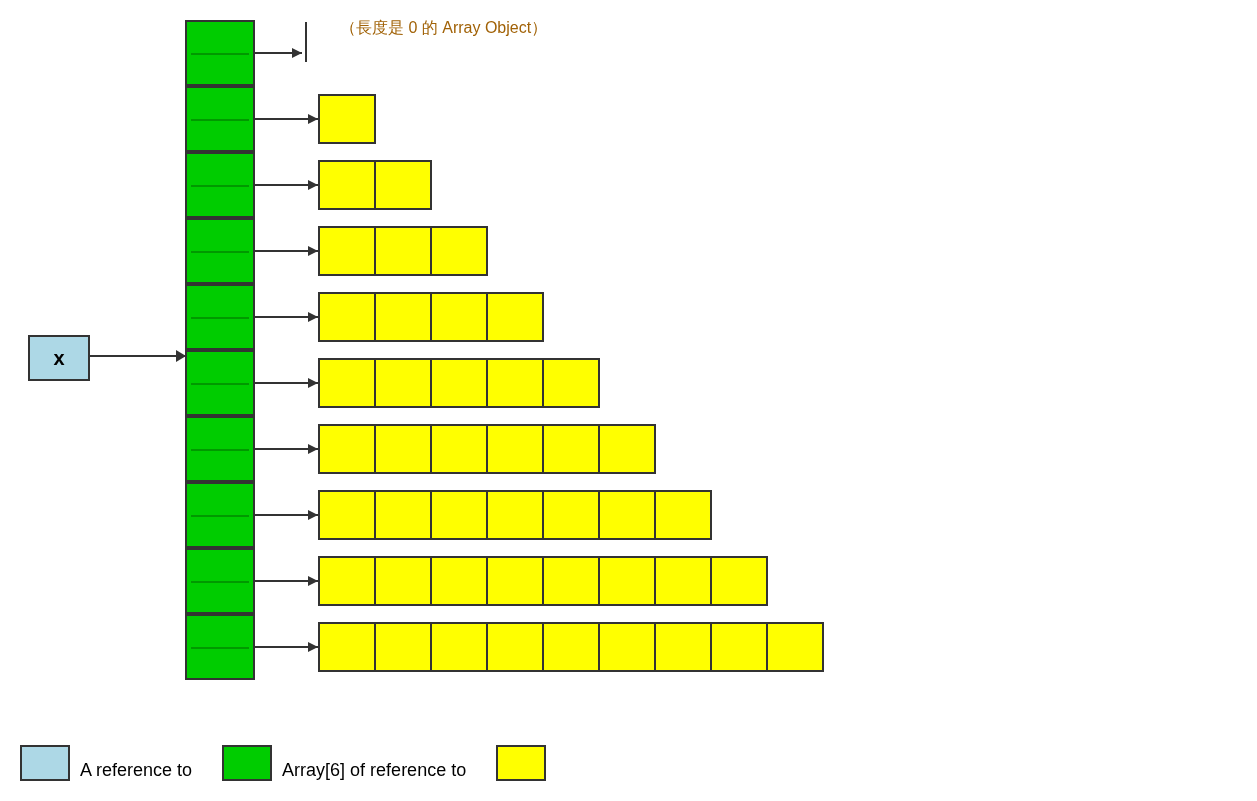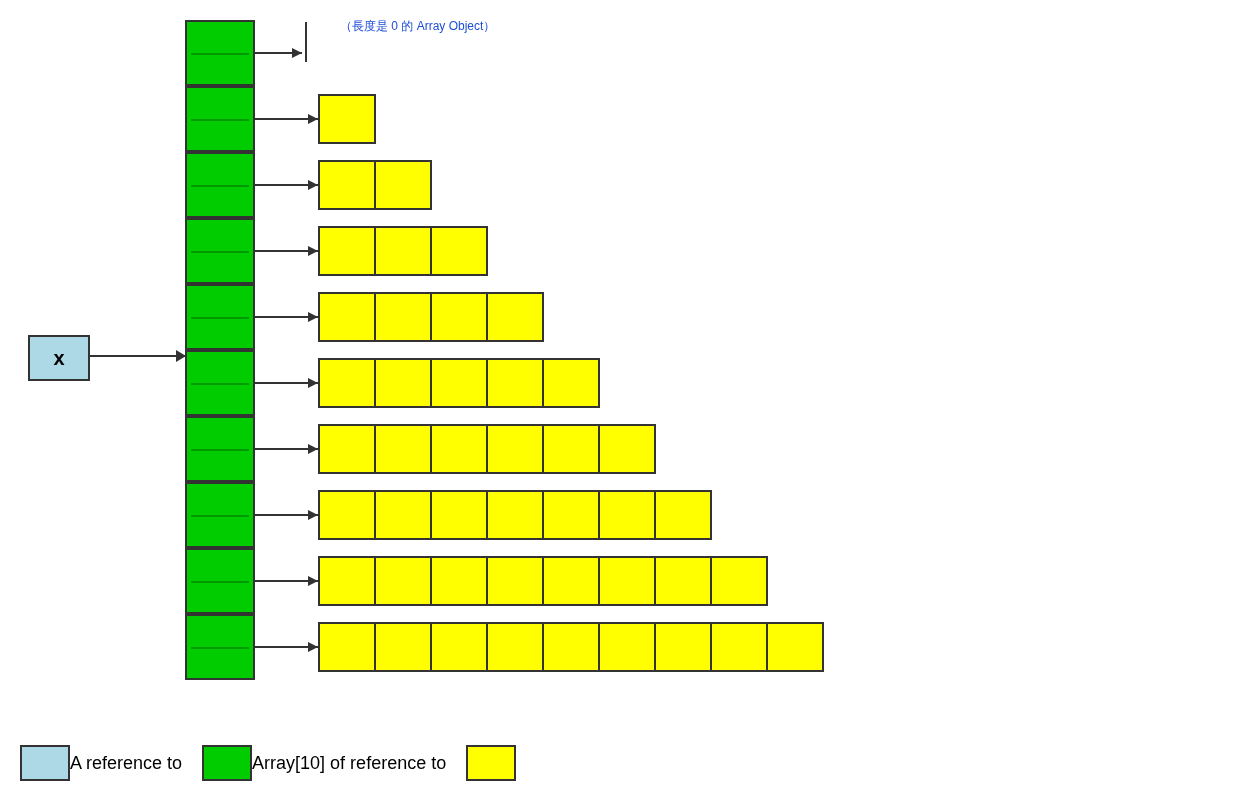--- a/index.html
+++ b/index.html
@@ -109,32 +109,32 @@
       top: 22px;
       width: 2px;
       height: 40px;
       background: #333;
     }
 
     .annotation-text {
       position: absolute;
       left: 340px;
       top: 18px;
-      font-size: 12px;
-      color: #1d4ed8;
+      font-size: 16px;
+      color: #a16207;
     }
 
     
     .legend {
       position: absolute;
       bottom: 20px;
       left: 20px;
       display: flex;
-      align-items: center;
-      gap: 0;
+      align-items: flex-end;
+      gap: 10px;
       font-size: 18px;
     }
 
     .legend-blue {
       width: 50px;
       height: 36px;
       background: #ADD8E6;
       border: 2px solid #333;
       flex-shrink: 0;
     }
@@ -290,17 +290,17 @@
     <div class="yellow-cell"></div>
     <div class="yellow-cell"></div>
     <div class="yellow-cell"></div>
     <div class="yellow-cell"></div>
   </div>
 
   <div class="legend">
     <div class="legend-blue"></div>
     <span class="legend-text">A reference to</span>
     <div class="legend-green"></div>
-    <span class="legend-text">Array[10] of reference to</span>
+    <span class="legend-text">Array[6] of reference to</span>
     <div class="legend-yellow"></div>
   </div>
 
 </div>
 
 </body></html>

